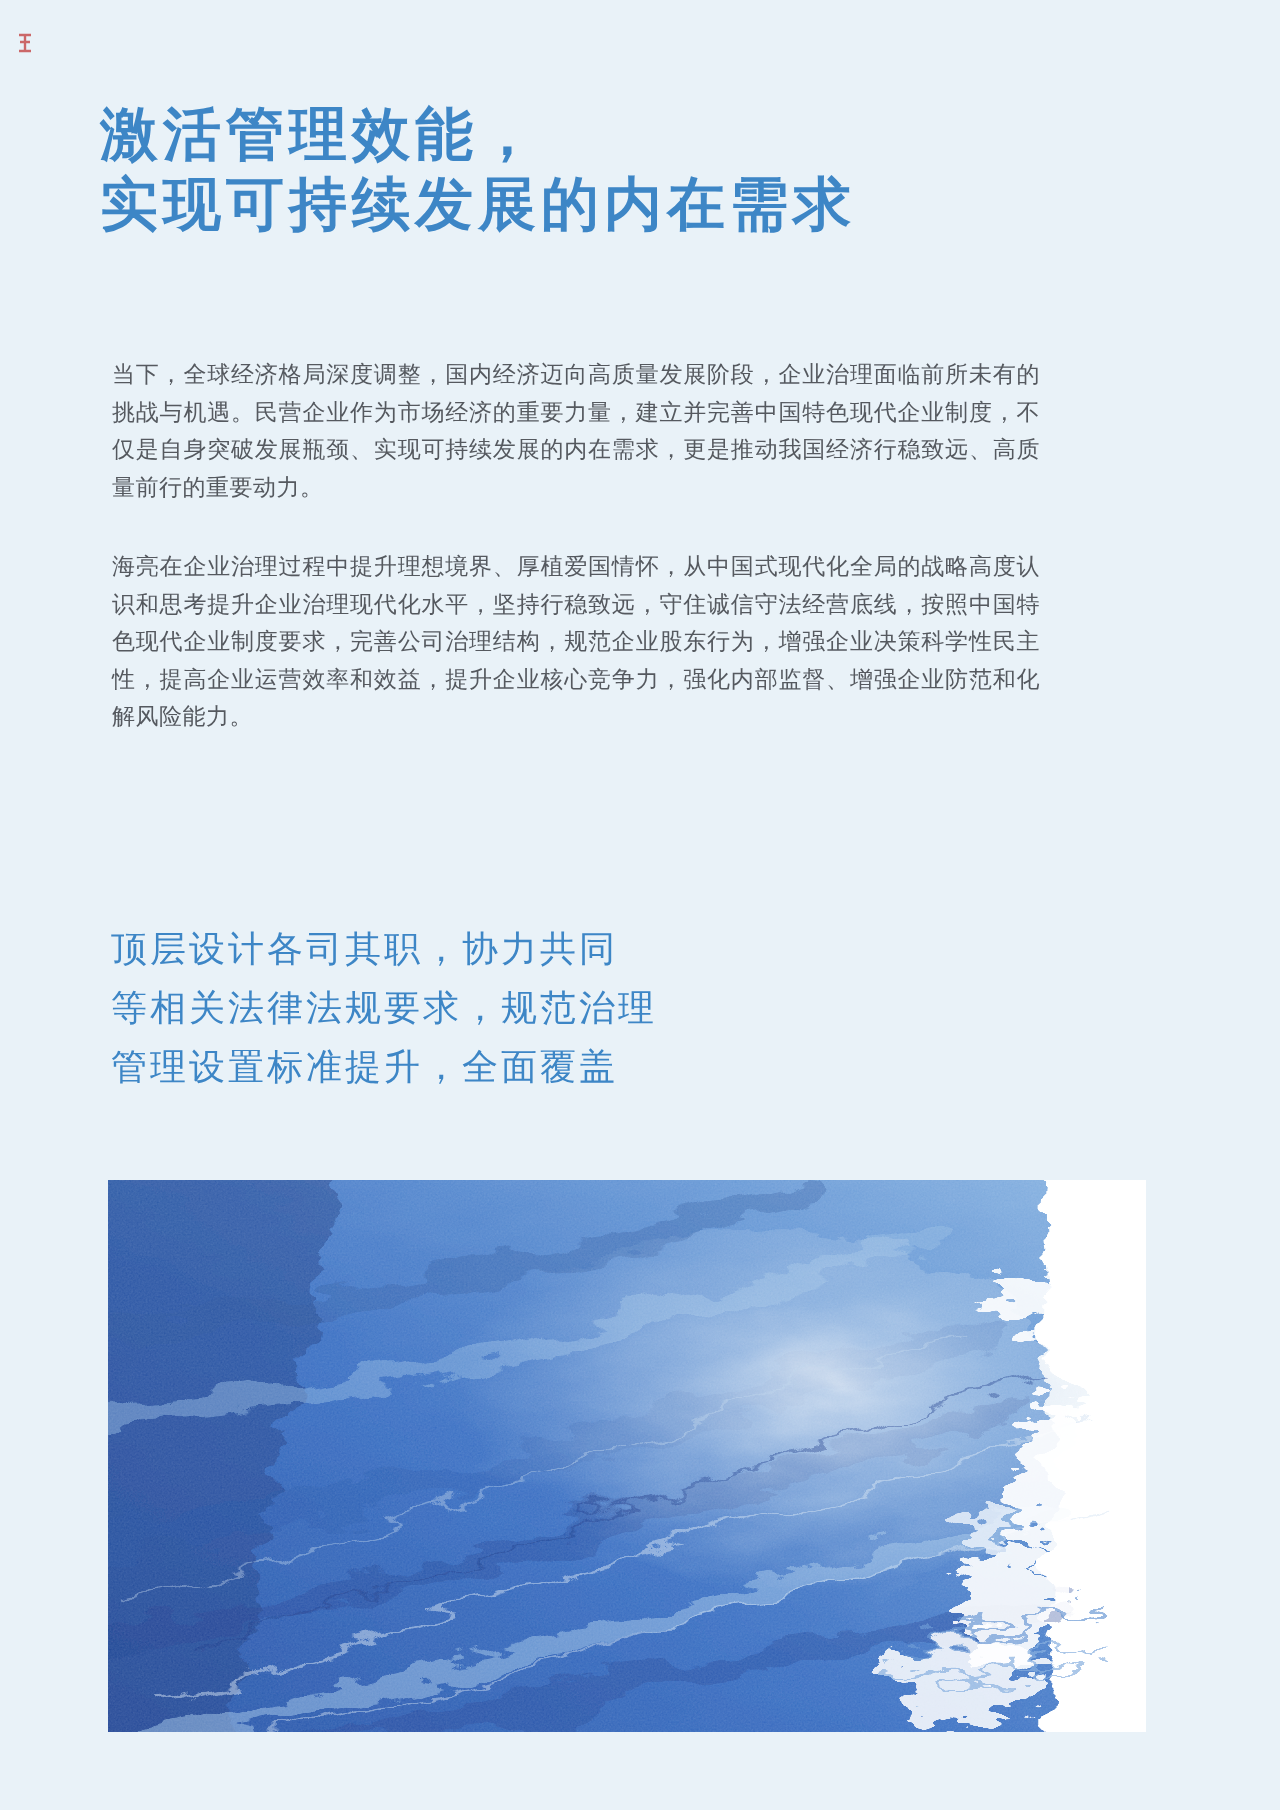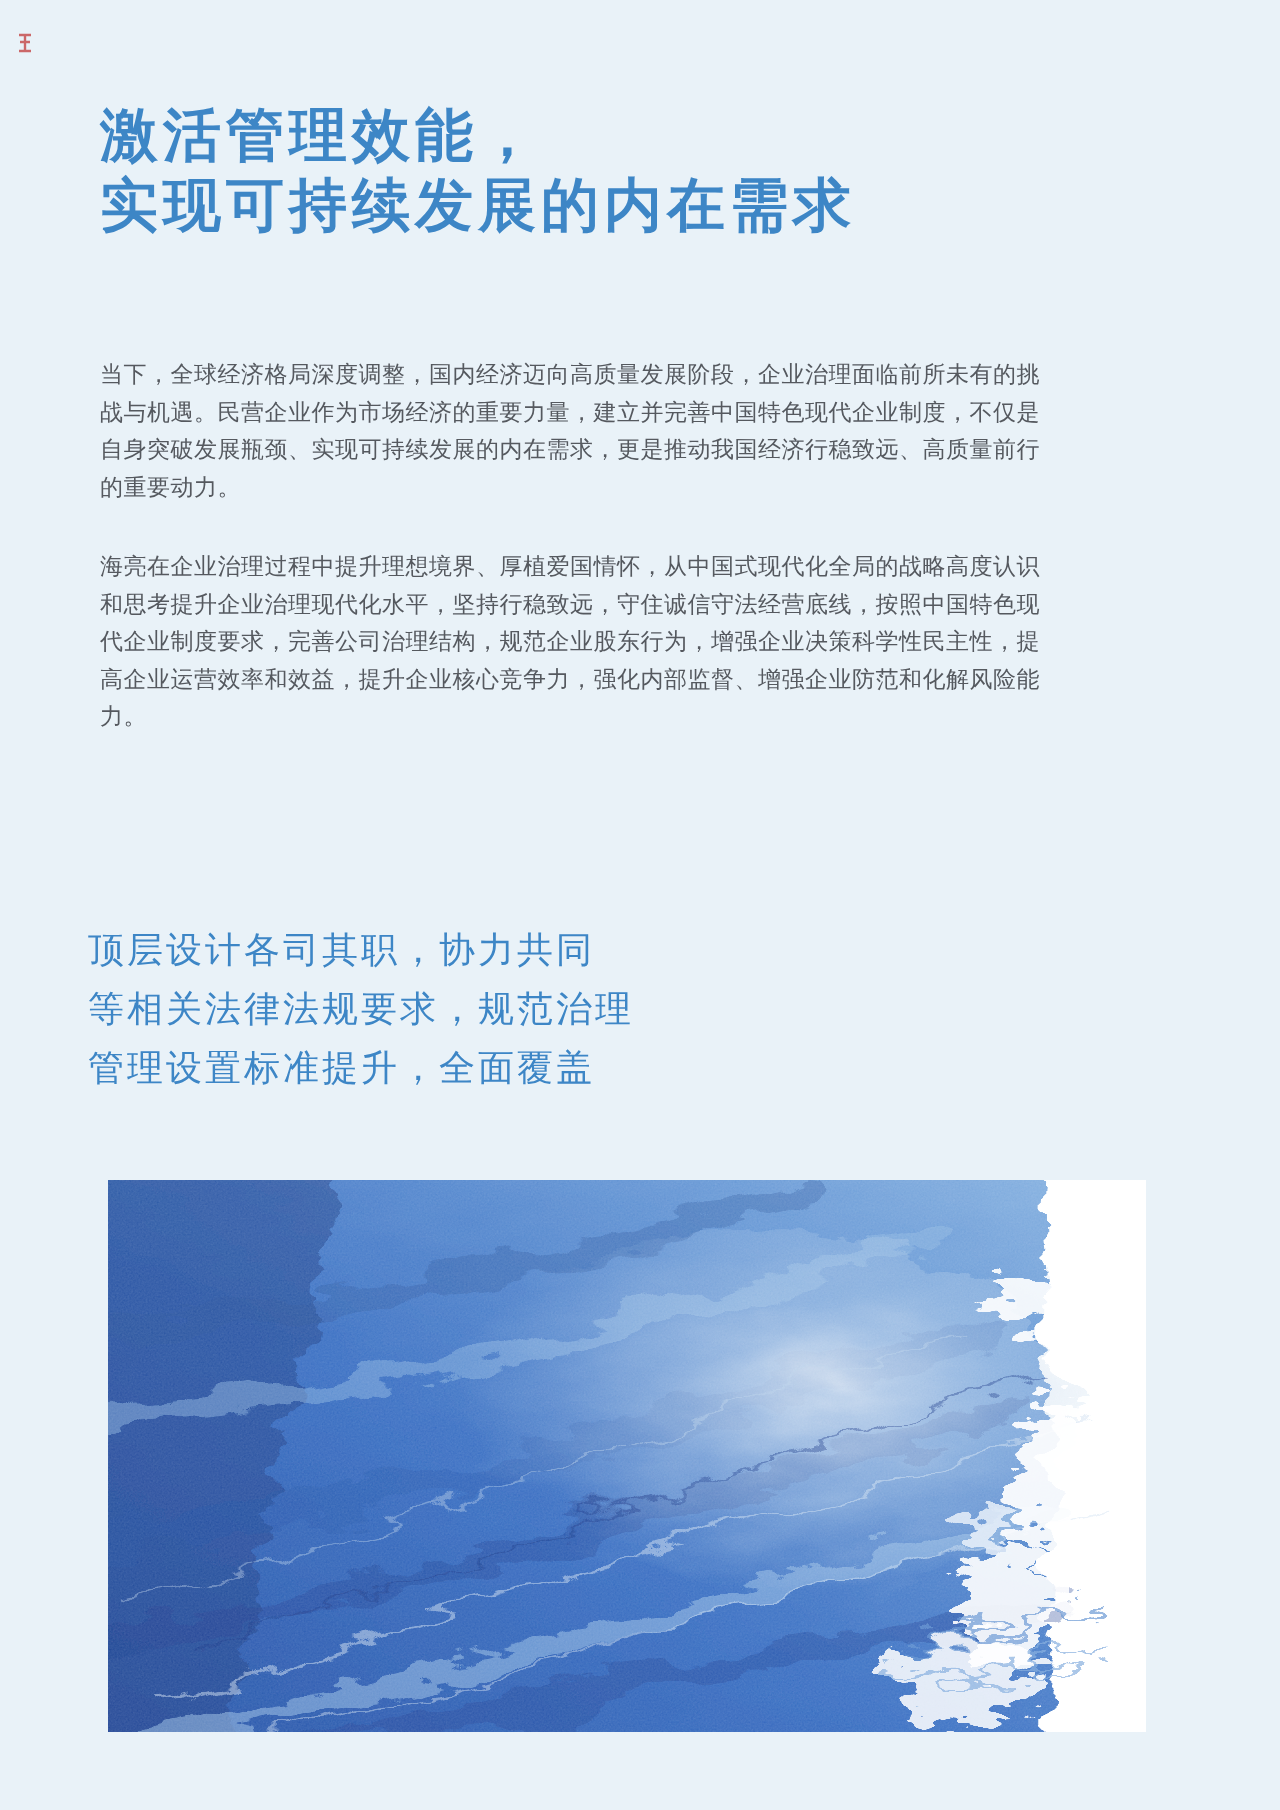--- a/index.html
+++ b/index.html
@@ -6,20 +6,21 @@
   body{
     font-family:"Liberation Sans","DejaVu Sans",sans-serif;
     background:#e9f2f8;
   }
   .page{
     position:relative;
     width:1240px;
     height:1810px;
     background:#e9f2f8;
     overflow:hidden;
+    font-family:Liberation Serif, serif;
   }
   .corner-mark{
     position:absolute;
     left:16px;
     top:32px;
     width:18px;
     height:22px;
     opacity:.75;
   }
   .title{
@@ -38,24 +39,24 @@
     position:absolute;
     left:100px;
     top:356px;
     width:940px;
     color:#55595f;
     font-size:23px;
     line-height:37.5px;
     text-align:justify;
     letter-spacing:0.5px;
   }
-  .body-copy p{margin:0 0 42px 0;}
+  .body-copy p{margin:0 0 42px 12px;}
   .highlights{
     position:absolute;
-    left:88px;
+    left:111px;
     top:920px;
     color:#3d86c6;
     font-size:36px;
     line-height:59px;
     letter-spacing:3px;
     font-weight:500;
   }
   .highlight-line{display:block;}
   .artwork{
     position:absolute;

